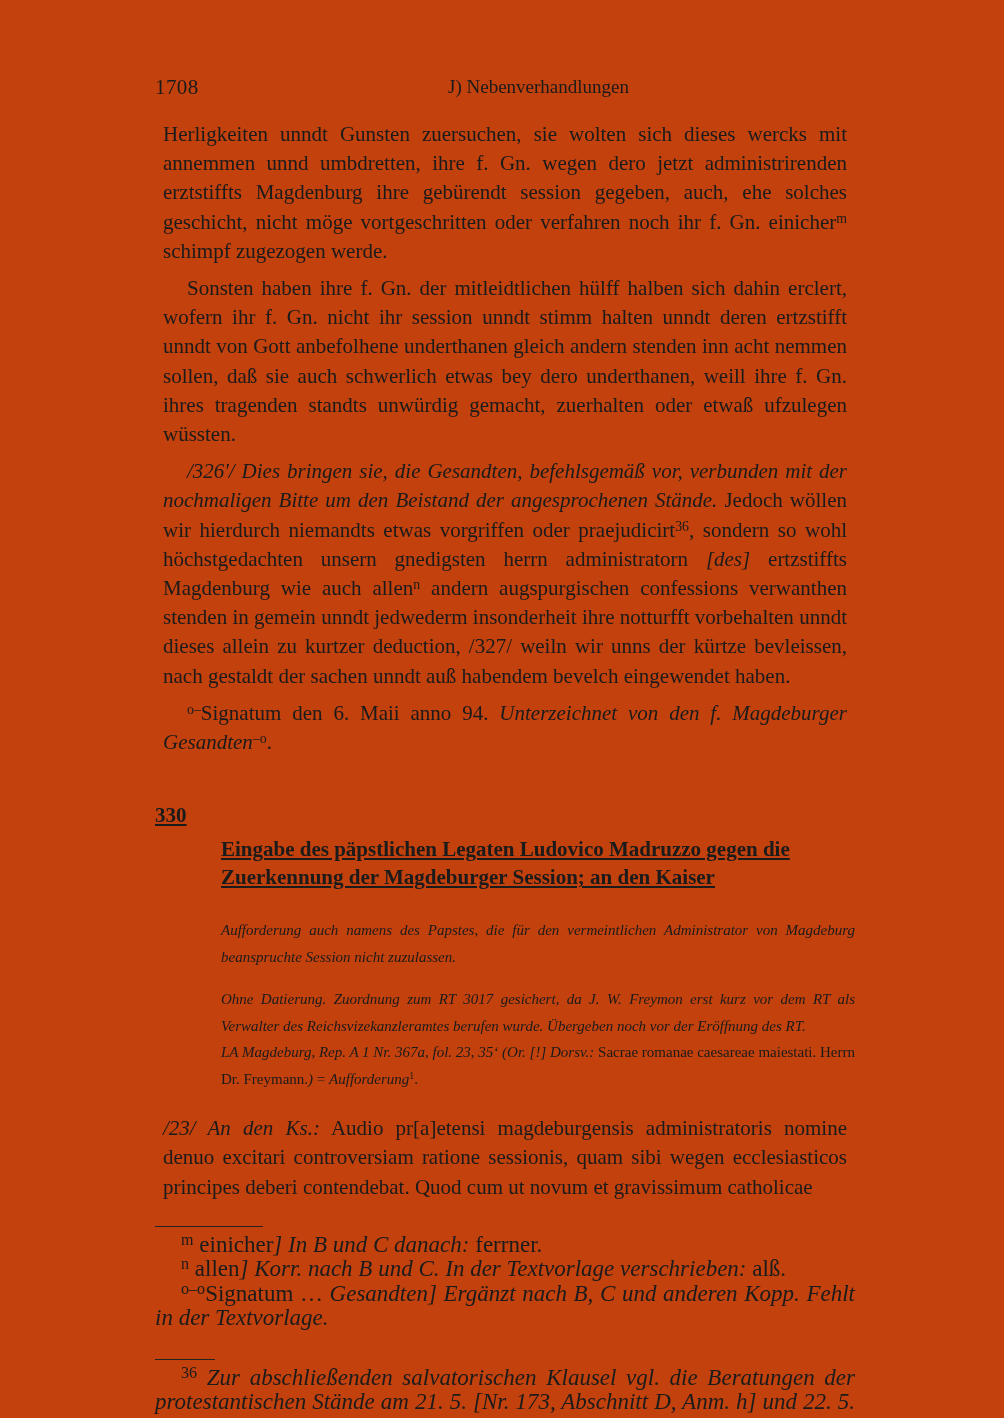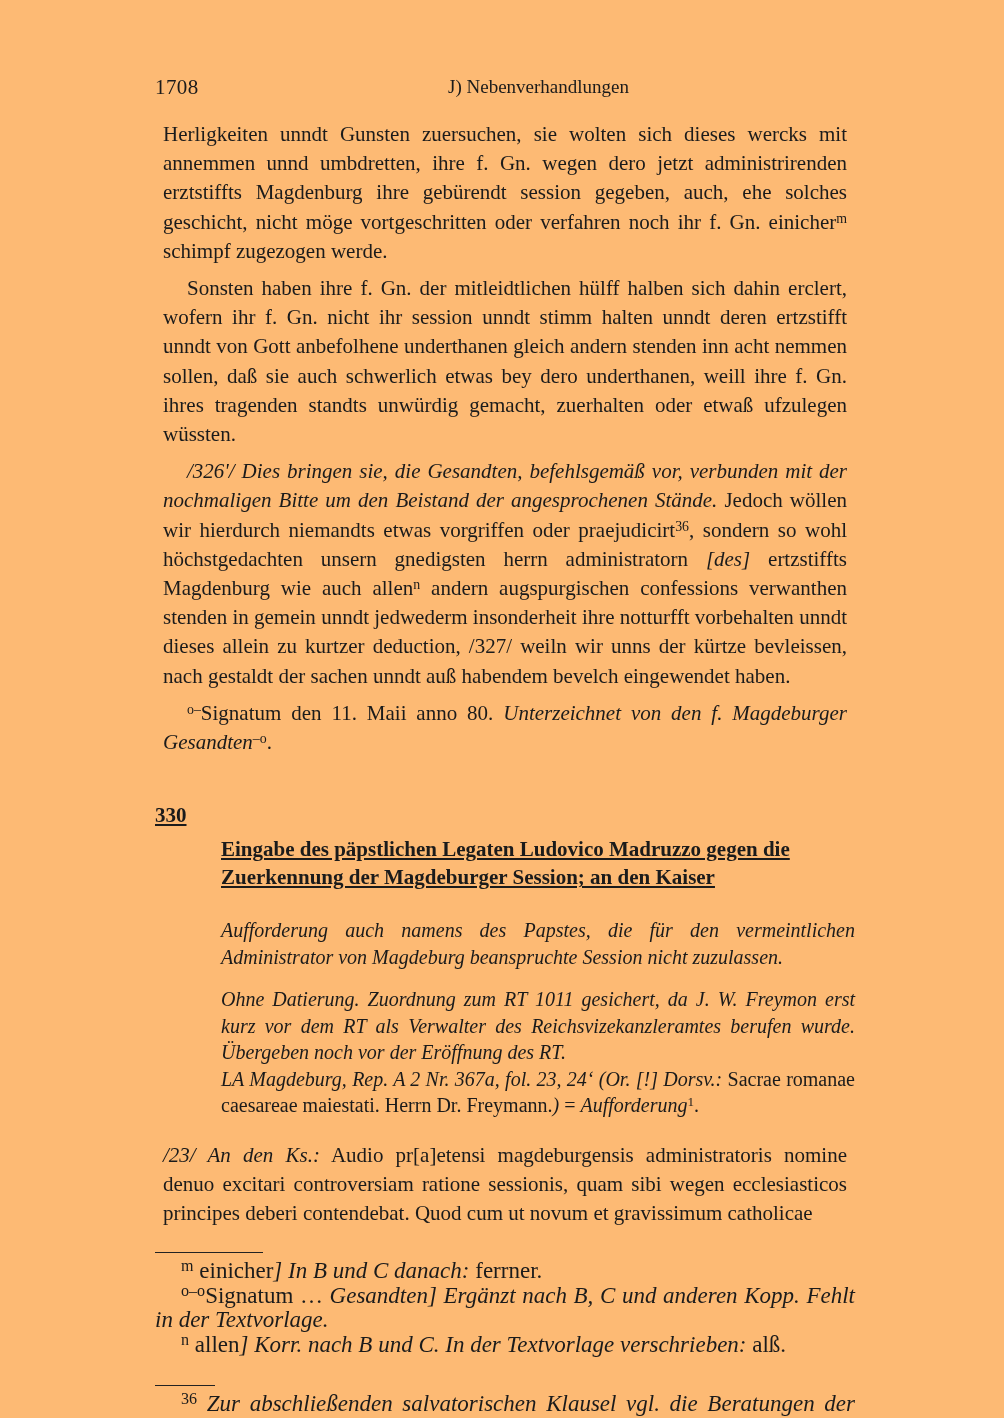--- a/index.html
+++ b/index.html
@@ -10,21 +10,21 @@
   }
   body {
     font-family: "Liberation Serif", "DejaVu Serif", serif;
     color: #1b1b1b;
   }
   .page {
     position: relative;
     width: 1004px;
     height: 1418px;
     margin: 0 auto;
-    background: #fdba74;
+    background: #c2410c;
     box-sizing: border-box;
     overflow: hidden;
   }
   .content {
     position: absolute;
     left: 155px;
     top: 72px;
     width: 700px;
   }
 
@@ -94,21 +94,21 @@
   }
   .section-title {
     flex: 1 1 auto;
     margin-top: 34px;
   }
 
   
   .regest {
     margin-top: 26px;
     margin-left: 66px;
-    font-size: 20px;
+    font-size: 15px;
     line-height: 26.5px;
     text-align: justify;
   }
   .regest p {
     margin: 0;
   }
   .regest .summary {
     font-style: italic;
     margin-bottom: 16px;
   }
@@ -168,43 +168,43 @@
     </div>
 
     <div class="body-block">
 
       <p class="tx"><span>Herligkeiten unndt Gunsten zuersuchen, sie wolten sich dieses wercks mit annemmen unnd umbdretten, ihre f. Gn. wegen dero jetzt administrirenden erztstiffts Magdenburg ihre gebürendt session gegeben, auch, ehe solches geschicht, nicht möge vortgeschritten oder verfahren noch ihr f. Gn. einicher</span><sup class="note">m</sup><span> schimpf zugezogen werde.</span></p>
 
       <p class="tx indent">Sonsten haben ihre f. Gn. der mitleidtlichen hülff halben sich dahin erclert, wofern ihr f. Gn. nicht ihr session unndt stimm halten unndt deren ertzstifft unndt von Gott anbefolhene underthanen gleich andern stenden inn acht nemmen sollen, daß sie auch schwerlich etwas bey dero underthanen, weill ihre f. Gn. ihres tragenden standts unwürdig gemacht, zuerhalten oder etwaß ufzulegen wüssten.</p>
 
       <p class="tx indent"><span class="it">/326'/ Dies bringen sie, die Gesandten, befehlsgemäß vor, verbunden mit der nochmaligen Bitte um den Beistand der angesprochenen Stände.</span><span> Jedoch wöllen wir hierdurch niemandts etwas vorgriffen oder praejudicirt</span><sup class="note">36</sup><span>, sondern so wohl höchstgedachten unsern gnedigsten herrn administratorn </span><span class="it">[des]</span><span> ertzstiffts Magdenburg wie auch allen</span><sup class="note">n</sup><span> andern augspurgischen confessions verwanthen stenden in gemein unndt jedwederm insonderheit ihre notturfft vorbehalten unndt dieses allein zu kurtzer deduction, /327/ weiln wir unns der kürtze bevleissen, nach gestaldt der sachen unndt auß habendem bevelch eingewendet haben.</span></p>
 
-      <p class="tx indent"><span class="sigmark">o–</span><span>Signatum den 11. Maii anno 80. </span><span class="it">Unterzeichnet von den f. Magdeburger Gesandten</span><span class="sigmark">–o</span><span>.</span></p>
+      <p class="tx indent"><span class="sigmark">o–</span><span>Signatum den 6. Maii anno 94. </span><span class="it">Unterzeichnet von den f. Magdeburger Gesandten</span><span class="sigmark">–o</span><span>.</span></p>
     </div>
 
     <div class="section-head">
       <span class="section-num">330</span>
       <span class="section-title">Eingabe des päpstlichen Legaten Ludovico Madruzzo gegen die Zuerkennung der Magdeburger Session; an den Kaiser</span>
     </div>
 
     <div class="regest">
       <p class="summary">Aufforderung auch namens des Papstes, die für den vermeintlichen Administrator von Magdeburg beanspruchte Session nicht zuzulassen.</p>
-      <p class="datation">Ohne Datierung. Zuordnung zum RT 1011 gesichert, da J. W. Freymon erst kurz vor dem RT als Verwalter des Reichsvizekanzleramtes berufen wurde. Übergeben noch vor der Eröffnung des RT.</p>
-      <p class="source"><span>LA Magdeburg, Rep. A 2 Nr. 367a, fol. 23, 24‘ (Or. [!] Dorsv.:</span><span class="rm"> Sacrae romanae caesareae maiestati. Herrn Dr. Freymann.</span><span>)</span><span class="rm"> = </span><span>Aufforderung</span><sup class="note rm">1</sup><span class="rm">.</span></p>
+      <p class="datation">Ohne Datierung. Zuordnung zum RT 3017 gesichert, da J. W. Freymon erst kurz vor dem RT als Verwalter des Reichsvizekanzleramtes berufen wurde. Übergeben noch vor der Eröffnung des RT.</p>
+      <p class="source"><span>LA Magdeburg, Rep. A 1 Nr. 367a, fol. 23, 35‘ (Or. [!] Dorsv.:</span><span class="rm"> Sacrae romanae caesareae maiestati. Herrn Dr. Freymann.</span><span>)</span><span class="rm"> = </span><span>Aufforderung</span><sup class="note rm">1</sup><span class="rm">.</span></p>
     </div>
 
     <div class="latin">
       <p class="tx"><span class="it">/23/ </span><span class="it">An den Ks.:</span><span> Audio pr[a]etensi magdeburgensis administratoris nomine denuo excitari controversiam ratione sessionis, quam sibi wegen ecclesiasticos principes deberi contendebat. Quod cum ut novum et gravissimum catholicae</span></p>
     </div>
 
     <div class="fn-group crit">
       <hr class="fn-rule">
       <p class="fn"><span class="lbl">m</span><span> einicher</span><span class="it">]</span><span class="it"> In B und C danach:</span><span> ferrner.</span></p>
+      <p class="fn"><span class="lbl">n</span><span> allen</span><span class="it">]</span><span class="it"> Korr. nach B und C. In der Textvorlage verschrieben:</span><span> alß.</span></p>
       <p class="fn"><span class="lbl">o–o</span><span>Signatum … </span><span class="it">Gesandten</span><span class="it">]</span><span class="it"> Ergänzt nach B, C und anderen Kopp. Fehlt in der Textvorlage.</span></p>
-      <p class="fn"><span class="lbl">n</span><span> allen</span><span class="it">]</span><span class="it"> Korr. nach B und C. In der Textvorlage verschrieben:</span><span> alß.</span></p>
     </div>
 
     <div class="fn-group num">
       <hr class="fn-rule wide">
       <p class="fn"><span class="lbl">36</span>&nbsp;<span class="it">Zur abschließenden salvatorischen Klausel vgl. die Beratungen der protestantischen Stände am 21. 5. [Nr. 173, Abschnitt D, Anm. h] und 22. 5. [Nr. 174, Abschnitt B, Anm. b].</span></p>
     </div>
 
     <div class="fn-group num2">
       <hr class="fn-rule wide">
     </div>

